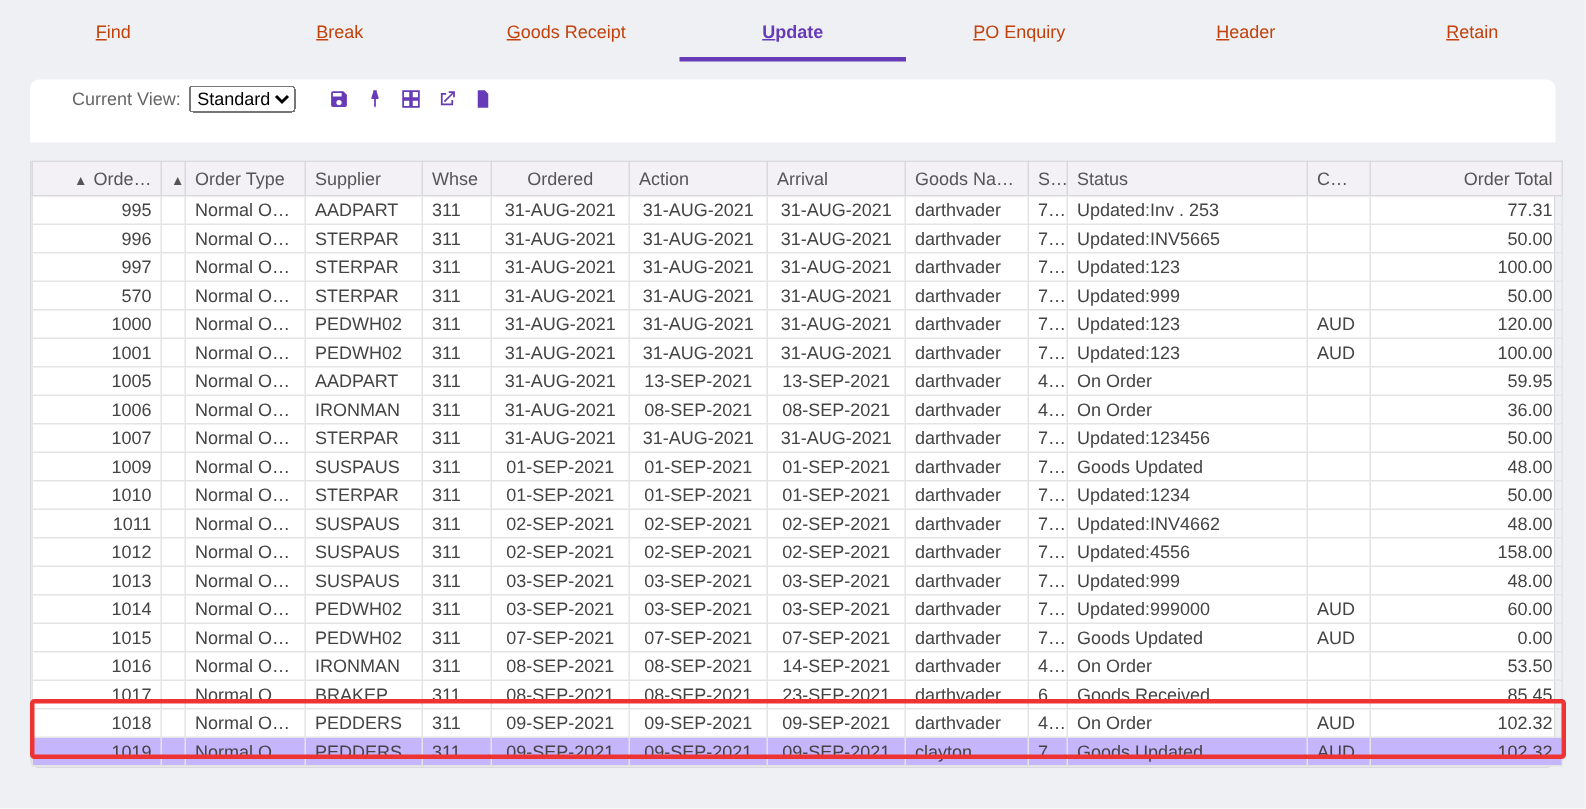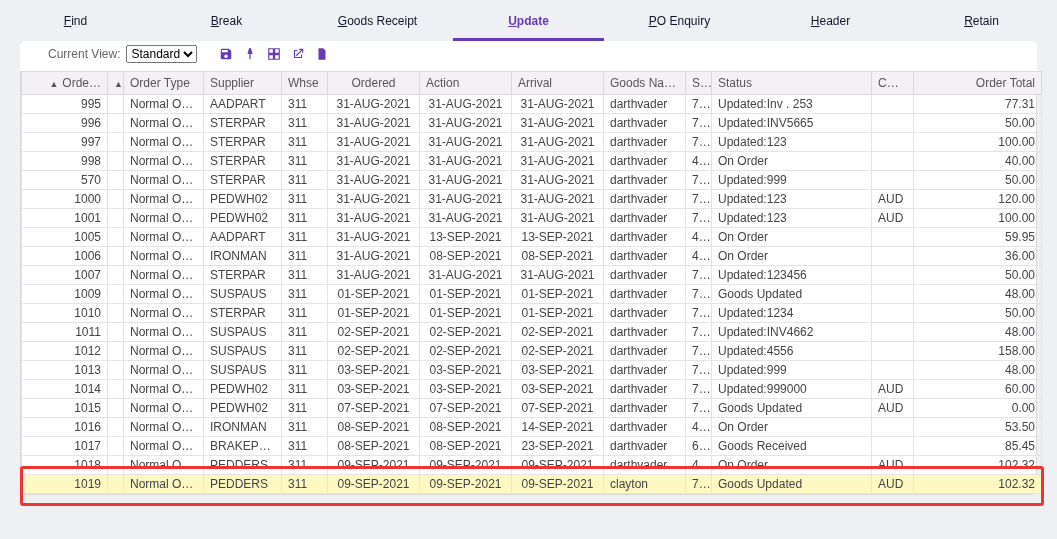--- a/index.html
+++ b/index.html
@@ -1,32 +1,32 @@
 <!DOCTYPE html>
 <html><head>
 <meta charset="utf-8">
 <style>
   * { box-sizing: border-box; margin: 0; padding: 0; }
   body { font-family: Arial, Helvetica, sans-serif; font-size: 12px; background: #eef0f3; width:1057px; height:539px; overflow:hidden; color:#555; }
   .tabbar { display:flex; padding: 6px 0 0 0; }
-  .tab { flex:1; text-align:center; padding:8px 0 10px 0; cursor:pointer; color:#0f172a; }
+  .tab { flex:1; text-align:center; padding:8px 0 10px 0; cursor:pointer; color:#c2410c; }
   .tab span { display:inline-block; }
   .tab.active { color:#673ab7; font-weight:bold; border-bottom:3px solid #673ab7; }
-  .toolbar { display:flex; align-items:center; gap:6px; padding:4px 8px 8px 28px; background:#fff; border-top-left-radius:6px; border-top-right-radius:6px; margin:0 20px; }
+  .toolbar { display:flex; align-items:center; gap:6px; padding:4px 8px 20px 28px; background:#fff; border-top-left-radius:6px; border-top-right-radius:6px; margin:12px 20px; }
   .toolbar .lbl { color:#666; }
   .toolbar select { font-size:12px; }
   .icon-btn { color:#673ab7; width:18px; height:18px; display:flex; align-items:center; justify-content:center; cursor:pointer; }
   .icon-btn svg { width:14px; height:14px; fill:#673ab7; }
   .table-wrap { margin:0 20px; background:#fff; border:1px solid #d9d9dc; border-top:none; border-radius:0 0 6px 6px; }
   table { border-collapse:collapse; width:100%; table-layout:fixed; }
   th { background:#f3f1f6; font-weight:normal; color:#555; text-align:left; padding:4px 6px; border:1px solid #d9d9dc; white-space:nowrap; overflow:hidden; text-overflow:ellipsis; height:22px; }
   td { padding:2px 6px; border:1px solid #e4e4e6; color:#444; white-space:nowrap; overflow:hidden; text-overflow:ellipsis; height:19px; }
   .num { text-align:right; }
   .sort-up::before { content:"▲"; font-size:9px; margin-right:4px; color:#555; }
-  tr.sel td { background:#fef9c3;margin-top:40px; }
+  tr.sel td { background:#c4b5fd;margin-top:40px; }
   .highlight-box { position:absolute; border:3px solid #e33; border-radius:3px; pointer-events:none; }
 </style>
 </head>
 <body>
 
 <div class="tabbar">
     <div class="tab"><span><u>F</u>ind</span></div>
     <div class="tab"><span><u>B</u>reak</span></div>
     <div class="tab"><span><u>G</u>oods Receipt</span></div>
     <div class="tab active"><span><u>U</u>pdate</span></div>
@@ -142,35 +142,20 @@
           <td class="num" style="text-align: center;">31-AUG-2021</td>
           <td class="num" style="text-align: center;">31-AUG-2021</td>
           <td class="num" style="text-align: center;">31-AUG-2021</td>
           <td>darthvader</td>
           <td class="num">70</td>
           <td>Updated:123</td>
           <td></td>
           <td class="num">100.00</td>
         </tr>
         <tr>
-          <td class="num">998</td>
-          <td></td>
-          <td>Normal Order</td>
-          <td>STERPAR</td>
-          <td>311</td>
-          <td class="num" style="text-align: center;">31-AUG-2021</td>
-          <td class="num" style="text-align: center;">31-AUG-2021</td>
-          <td class="num" style="text-align: center;">31-AUG-2021</td>
-          <td>darthvader</td>
-          <td class="num">40</td>
-          <td>On Order</td>
-          <td></td>
-          <td class="num">40.00</td>
-        </tr>
-        <tr>
           <td class="num">570</td>
           <td></td>
           <td>Normal Order</td>
           <td>STERPAR</td>
           <td>311</td>
           <td class="num" style="text-align: center;">31-AUG-2021</td>
           <td class="num" style="text-align: center;">31-AUG-2021</td>
           <td class="num" style="text-align: center;">31-AUG-2021</td>
           <td>darthvader</td>
           <td class="num">70</td>

